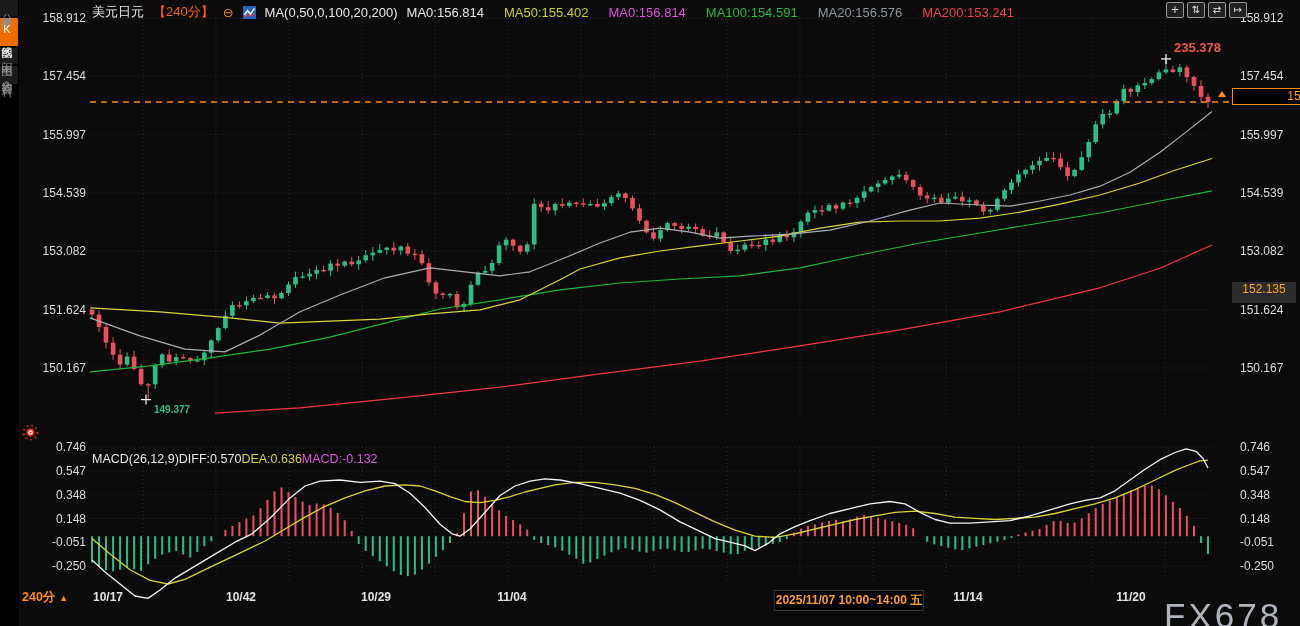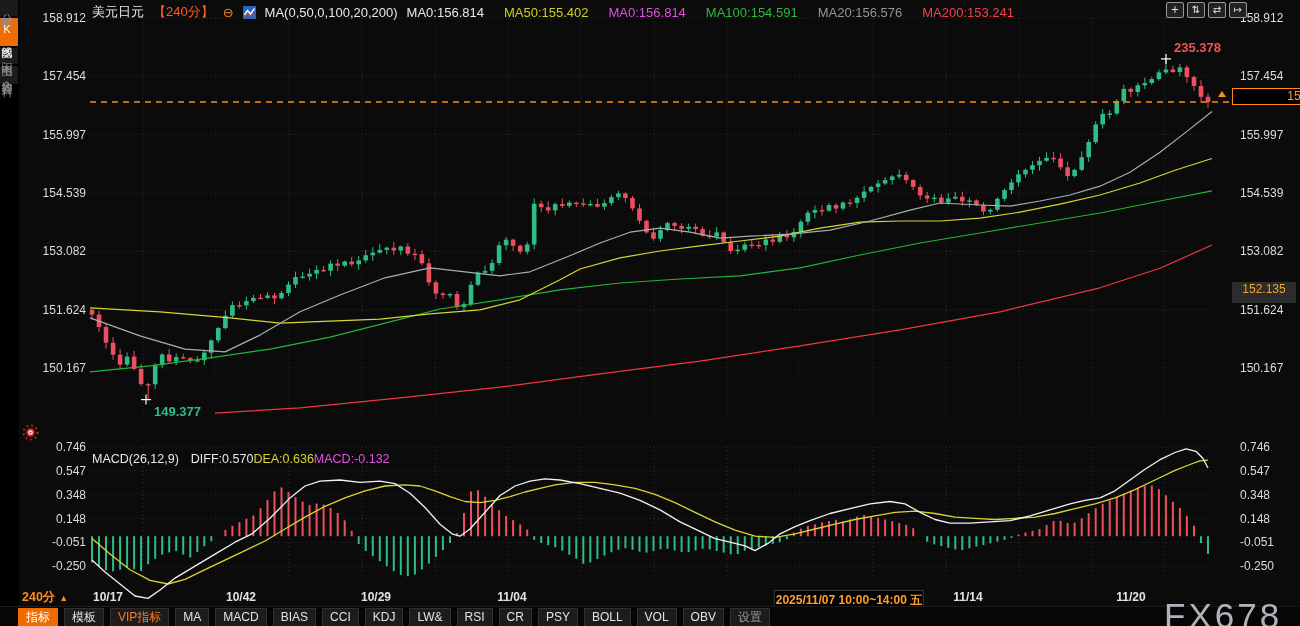--- a/index.html
+++ b/index.html
@@ -24,21 +24,21 @@
          line-height:13px;text-align:center;border-radius:2px;cursor:pointer;font-family:"DejaVu Sans",sans-serif;}
   .axlbl{position:absolute;font-size:12px;color:#dcdcdc;line-height:14px;z-index:2;}
   .axlbl.left{left:20px;width:66px;text-align:right;}
   .axlbl.right{left:1240px;width:62px;text-align:left;}
   
   #curbox{left:1232px;width:64px;height:15px;border:1px solid #ff8c1a;background:#000;color:#ffa21f;
           font-size:12px;line-height:15px;text-align:center;z-index:3;}
   #setbox{left:1232px;width:64px;height:21px;background:#2c2c2c;color:#f5a623;
           font-size:12px;line-height:15px;text-align:center;z-index:3;}
   #hilbl{color:#ef5350;font-size:13px;font-weight:bold;z-index:3;}
-  #lolbl{color:#2ebd85;font-size:13px;font-weight:bold;z-index:3;}
+  #lolbl{color:#2ebd85;font-size:10px;font-weight:bold;z-index:3;}
   
   #macdhdr{left:92px;top:452px;display:flex;font-size:12.5px;z-index:3;white-space:nowrap;justify-content:flex-end;}
   #macdicon{left:22px;top:424px;z-index:3;}
   
   .xtick{position:absolute;top:590px;transform:translateX(-50%);font-size:12px;font-weight:700;color:#e3e3e3;
          white-space:nowrap;z-index:3;}
   .xtick.hl{background:#000;border:1px solid #3a3a3a;color:#ff9d2e;padding:1px 1px;font-weight:600;}
   #periodfoot{left:22px;top:589px;color:#ff8c1a;font-size:12.5px;font-weight:700;z-index:3;cursor:pointer;}
   #periodfoot .tri{font-size:9px;margin-left:4px;}
   #watermark{left:1164px;top:572px;font-size:35px;letter-spacing:3px;color:rgba(198,204,213,0.88);z-index:5;margin-top:24px;}
@@ -627,56 +627,38 @@
       <div class="ticon">↦</div>
     </div>
 
   <div id="curbox" class="abs" style="top: 88px; padding-left: 44px;">156.813</div>
   <div id="setbox" class="abs" style="top: 282.235px;">152.135</div>
   <div id="hilbl" class="abs" style="left: 1174px; top: 39.9034px;">235.378</div>
   <div id="lolbl" class="abs" style="left: 154px; top: 403.618px;">149.377</div>
 
   <div id="macdhdr" class="abs">
     <span style="color: rgb(232, 232, 232);">MACD(26,12,9)</span>
-    <span style="color: rgb(232, 232, 232); padding-left: 12px;">DIFF:0.570</span>
+    <span style="color: rgb(232, 232, 232);">DIFF:0.570</span>
     <span style="color: rgb(217, 211, 52);">DEA:0.636</span>
     <span style="color: rgb(221, 85, 221);">MACD:-0.132</span>
   </div>
 
   <span id="macdicon" class="abs" style="line-height:0;">
     <svg width="17" height="17">
       <circle cx="8.5" cy="8.5" r="7" fill="none" stroke="#d62222" stroke-width="2" stroke-dasharray="1.6 3.2"></circle>
       <circle cx="8.5" cy="8.5" r="4.2" fill="#d62222"></circle>
       <circle cx="8.5" cy="8.5" r="2.3" fill="#ffffff"></circle>
       <circle cx="8.5" cy="8.5" r="1.1" fill="#d62222"></circle>
     </svg>
   </span>
 
   <div id="periodfoot" class="abs">
     <span>240分</span><span class="tri">▲</span>
   </div>
 
-  <div id="toolbar" class="abs">
-      <div class="btab active">指标</div>
-      <div class="btab">模板</div>
-      <div class="btab vip">VIP指标</div>
-      <div class="btab">MA</div>
-      <div class="btab">MACD</div>
-      <div class="btab">BIAS</div>
-      <div class="btab">CCI</div>
-      <div class="btab">KDJ</div>
-      <div class="btab">LW&amp;</div>
-      <div class="btab">RSI</div>
-      <div class="btab">CR</div>
-      <div class="btab">PSY</div>
-      <div class="btab">BOLL</div>
-      <div class="btab">VOL</div>
-      <div class="btab">OBV</div>
-      <div class="btab muted">设置</div>
-    </div>
 
   <div id="watermark" class="abs">FX678</div>
 <div class="axlbl left" style="top: 11px;">158.912</div>
     <div class="axlbl right" style="top: 11px;">158.912</div>
     <div class="axlbl left" style="top: 69.3533px;">157.454</div>
     <div class="axlbl right" style="top: 69.3533px;">157.454</div>
     <div class="axlbl left" style="top: 127.667px;">155.997</div>
     <div class="axlbl right" style="top: 127.667px;">155.997</div>
     <div class="axlbl left" style="top: 186.02px;">154.539</div>
     <div class="axlbl right" style="top: 186.02px;">154.539</div>

